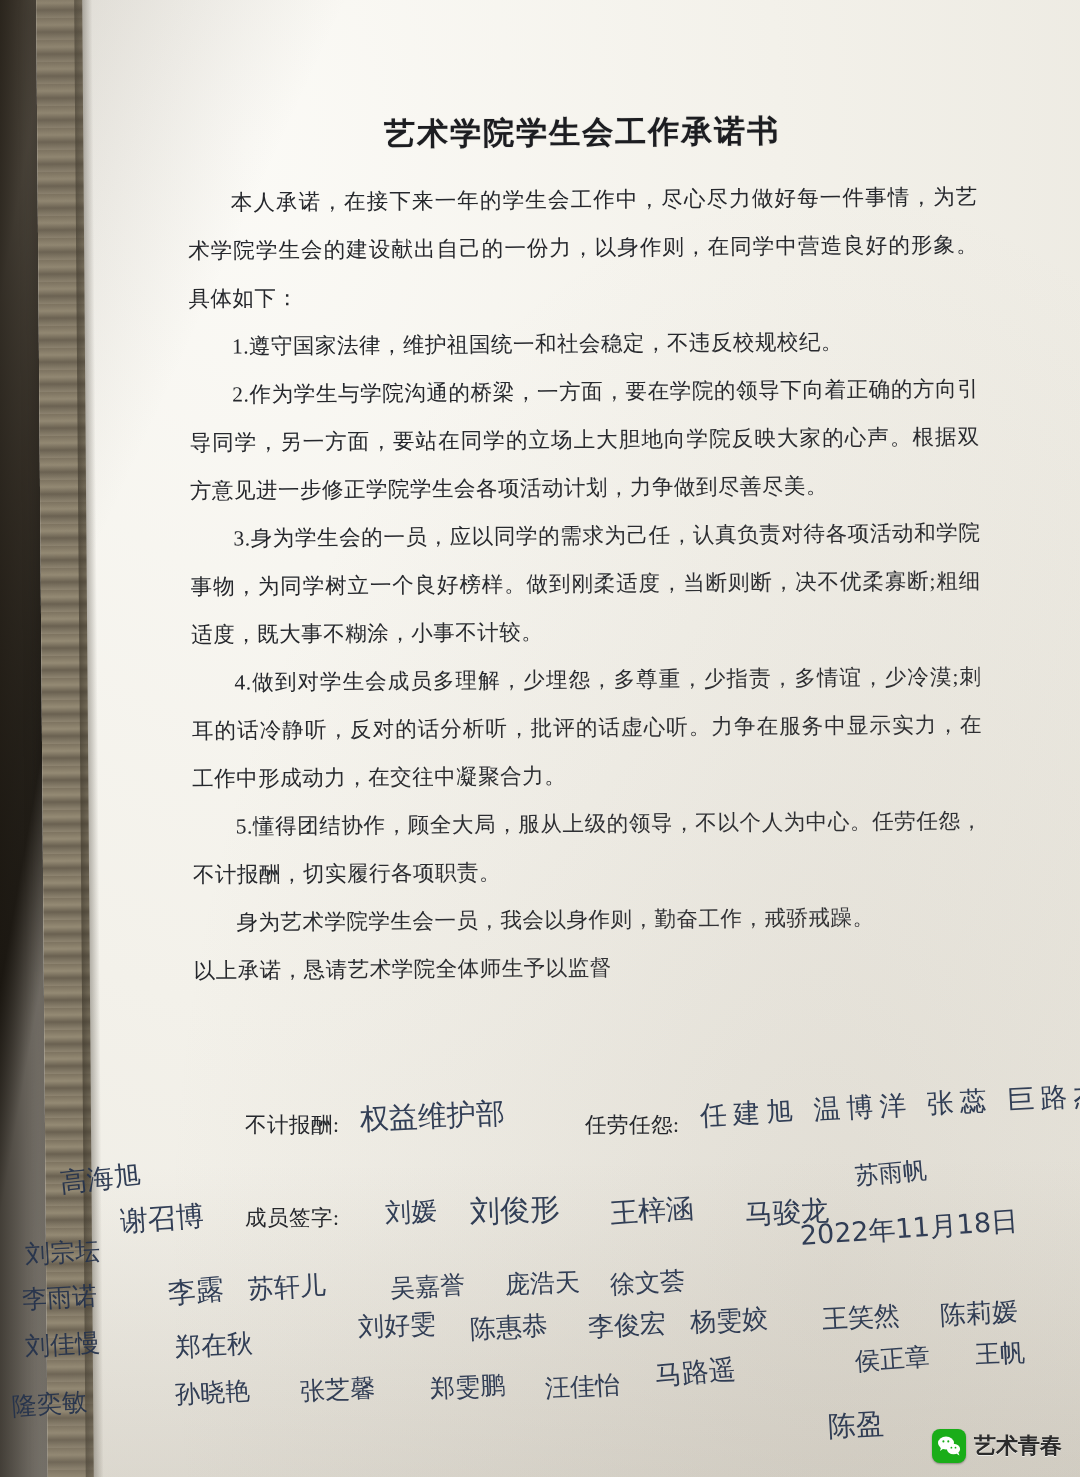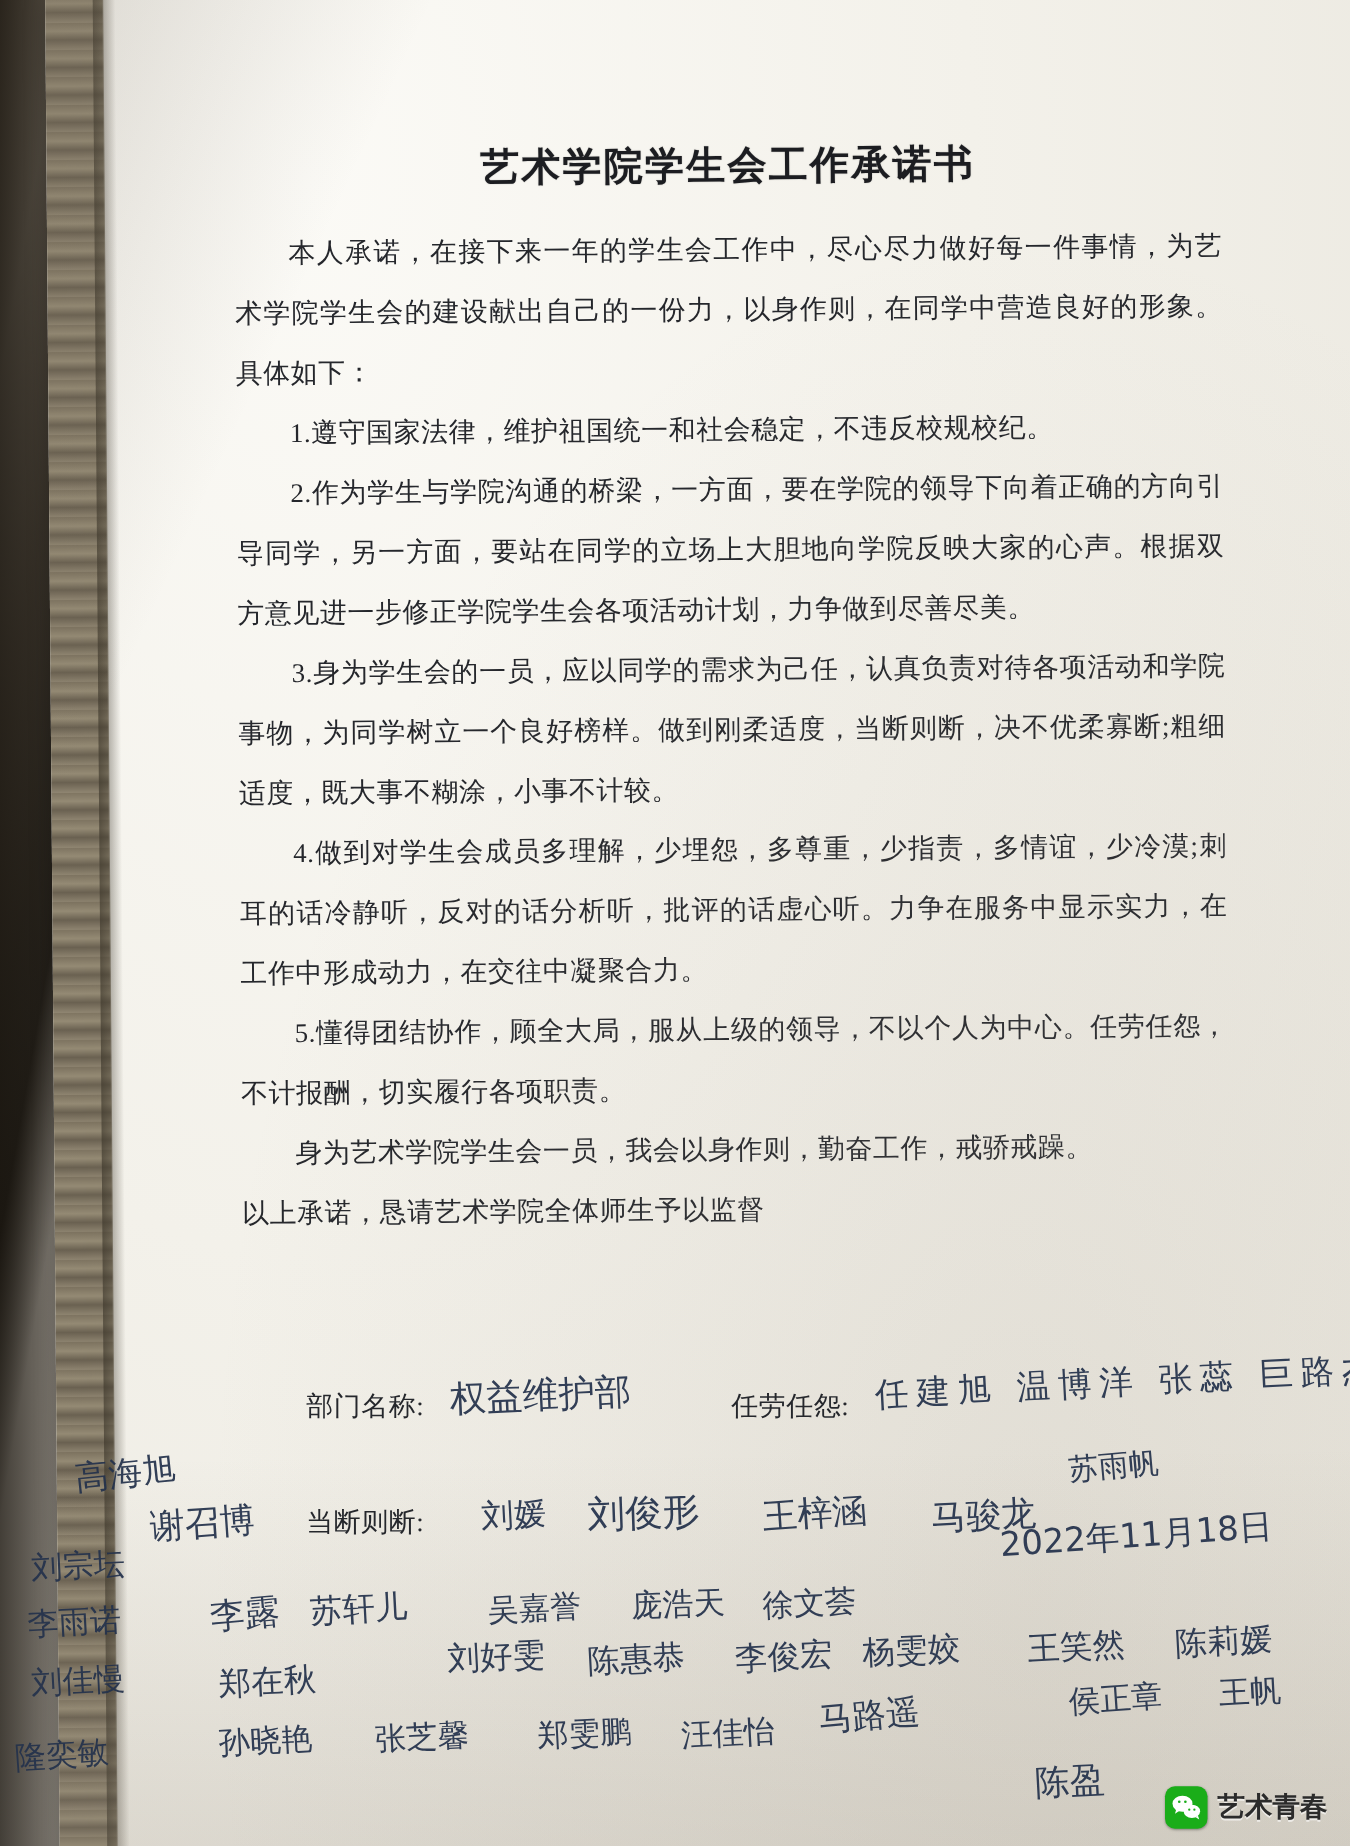--- a/index.html
+++ b/index.html
@@ -171,27 +171,27 @@
       <p class="para">3.身为学生会的一员，应以同学的需求为己任，认真负责对待各项活动和学院事物，为同学树立一个良好榜样。做到刚柔适度，当断则断，决不优柔寡断;粗细适度，既大事不糊涂，小事不计较。</p>
       <p class="para">4.做到对学生会成员多理解，少埋怨，多尊重，少指责，多情谊，少冷漠;刺耳的话冷静听，反对的话分析听，批评的话虚心听。力争在服务中显示实力，在工作中形成动力，在交往中凝聚合力。</p>
       <p class="para">5.懂得团结协作，顾全大局，服从上级的领导，不以个人为中心。任劳任怨，不计报酬，切实履行各项职责。</p>
       <p class="para">身为艺术学院学生会一员，我会以身作则，勤奋工作，戒骄戒躁。</p>
       <p class="para noindent">以上承诺，恳请艺术学院全体师生予以监督</p>
     </div>
   </div>
 
   <div class="sig-area">
 
-    <span class="sig-line" style="left:245px; top:20px;">部门名称:</span>
+    <span class="sig-line" style="left:245px; top:20px;">不计报酬:</span>
     <span class="hand ink-b" style="left:360px; top:10px; font-size:29px; transform:rotate(-2.5deg);">权益维护部</span>
 
     <span class="sig-line" style="left:585px; top:20px;">任劳任怨:</span>
     <span class="hand ink-b" style="left:700px; top:8px; font-size:27px; letter-spacing:6px; transform:rotate(-3deg);">任建旭  温博洋  张蕊  巨路杰</span>
 
-    <span class="sig-line" style="left:245px; top:113px;">当断则断:</span>
+    <span class="sig-line" style="left:245px; top:113px;">成员签字:</span>
 
     <span class="hand ink-b" style="left:800px; top:128px; font-size:27px; transform:rotate(-4deg);">2022年11月18日</span>
   </div>
 
   <div id="sig-layer">
       <span class="hand ink-b" style="left: 385px; top: 1196px; font-size: 26px; transform: rotate(-3deg);">刘媛</span>
       <span class="hand ink-b" style="left: 470px; top: 1192px; font-size: 30px; transform: rotate(-2deg);">刘俊形</span>
       <span class="hand ink-b" style="left: 610px; top: 1195px; font-size: 28px; transform: rotate(-4deg);">王梓涵</span>
       <span class="hand ink-b" style="left: 745px; top: 1196px; font-size: 28px; transform: rotate(-3deg);">马骏龙</span>
       <span class="hand ink-b" style="left: 855px; top: 1160px; font-size: 24px; transform: rotate(-5deg);">苏雨帆</span>

